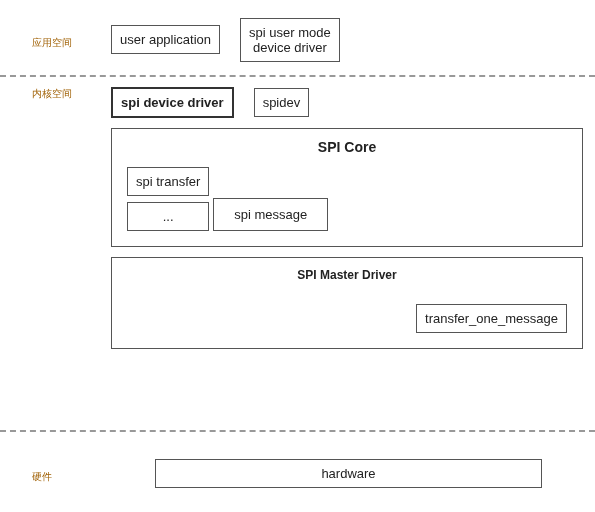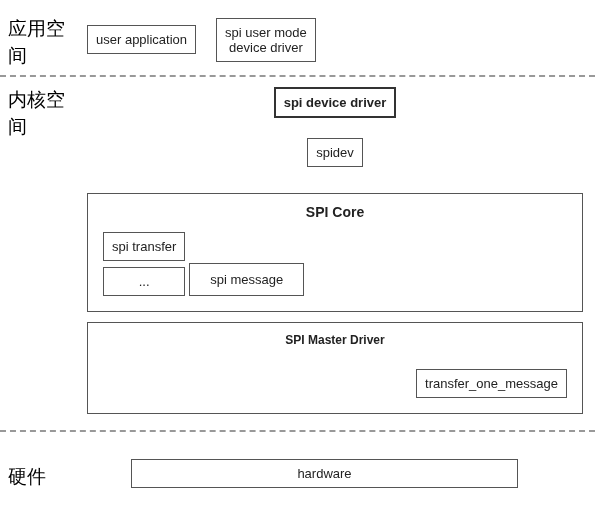--- a/index.html
+++ b/index.html
@@ -24,25 +24,26 @@
     
     .section {
       display: flex;
       align-items: flex-start;
       position: relative;
     }
 
     .section-label {
       width: 75px;
       min-width: 75px;
-      font-size: 19px;
-      color: #000000;
+      font-size: 10px;
+      color: #a16207;
       padding-top: 10px;
       padding-left: 8px;
       line-height: 1.4;
+      margin-left: 24px;
     }
 
     .section-content {
       flex: 1;
       padding: 8px 12px;
     }
 
     
     .dashed-line {
       border: none;
@@ -86,32 +87,31 @@
     .kernel-section .section-content {
       display: flex;
       flex-direction: column;
       gap: 10px;
       padding-top: 10px;
       padding-bottom: 10px;
     }
 
     .kernel-top-row {
       display: flex;
-      flex-direction: column;
+      flex-direction: row;
       gap: 20px;
       align-items: center;
     }
 
     
     .spi-core-box {
       border: 1px solid #555;
       padding: 10px 15px 15px 15px;
       background: #fff;
       width: 100%;
-      margin-top: 16px;
     }
     .spi-core-title {
       font-weight: bold;
       font-size: 14px;
       text-align: center;
       margin-bottom: 12px;
     }
     .spi-core-inner {
       display: flex;
       flex-direction: row;

